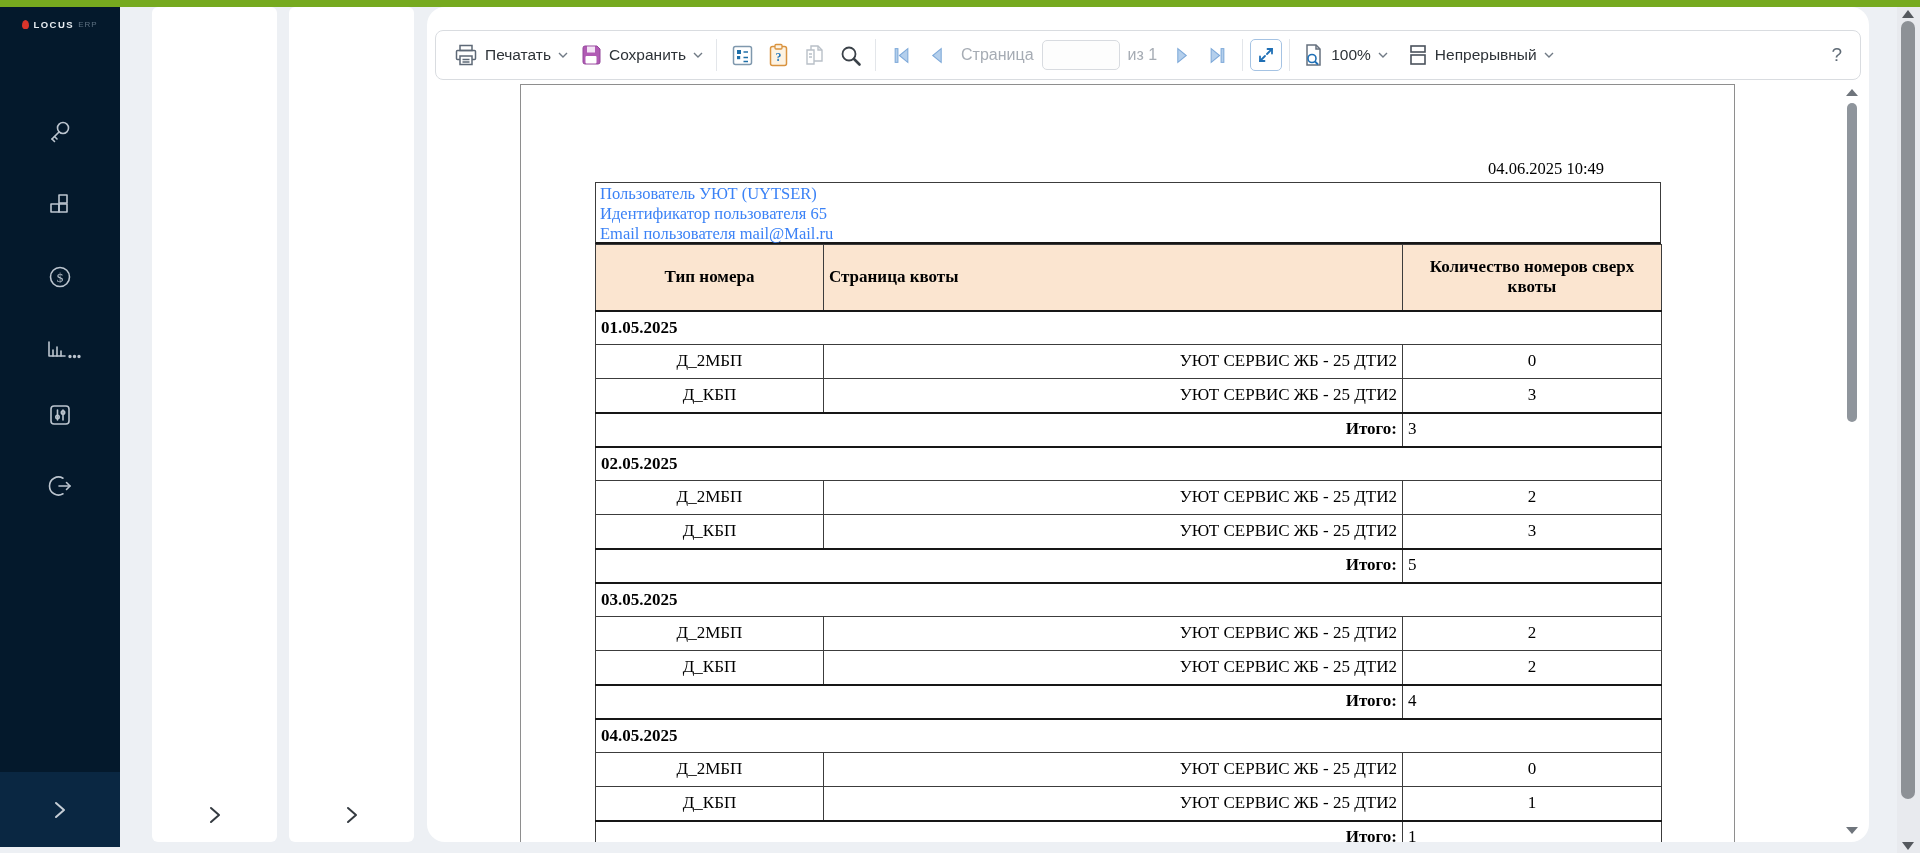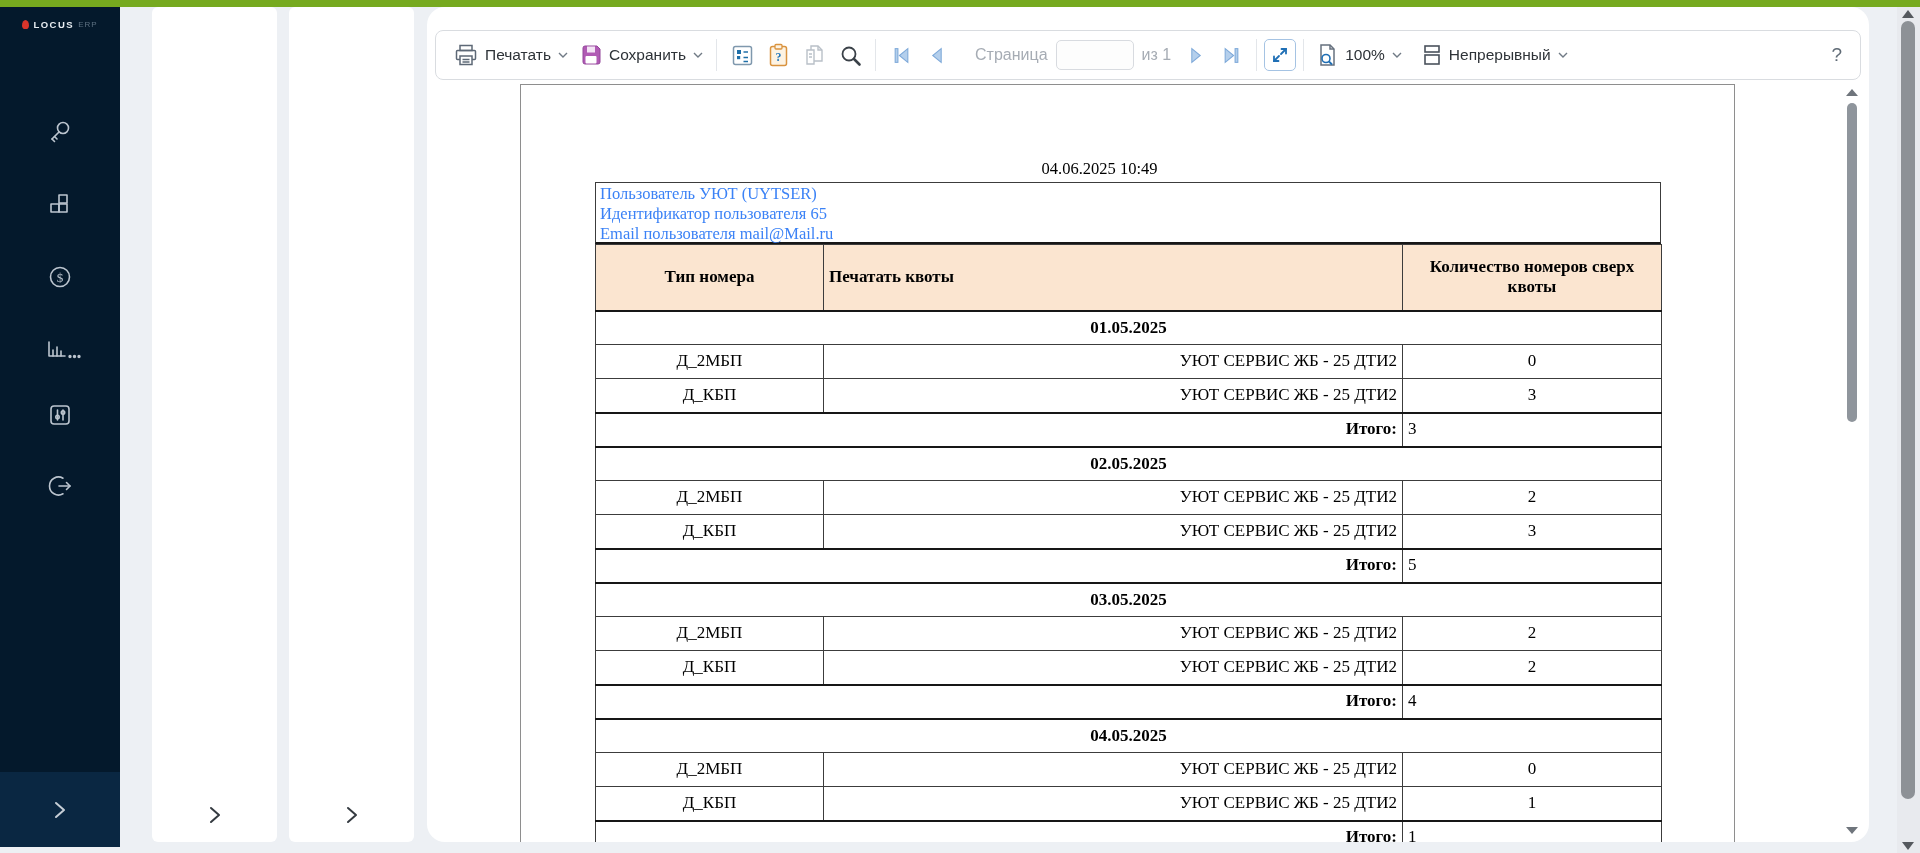--- a/index.html
+++ b/index.html
@@ -34,27 +34,27 @@
   .tb-ico{display:flex;align-items:center;justify-content:center;background:none;border:none;width:32px;height:32px;cursor:pointer;margin:0 2px}
   .sep{width:1px;height:32px;background:#e3e6ea;margin:0 7px;flex:none}
   .dim{color:#a6acb4}
   .page-input{width:78px;height:30px;border:1px solid #d8dbe0;border-radius:5px;background:#fdfdfd;margin:0 8px;font-size:15px;text-align:center}
   .fs-btn{width:32px;height:32px;border:1px solid #a5c3e3;border-radius:5px;background:#fff;display:flex;align-items:center;justify-content:center;cursor:pointer}
   .help-btn{margin-left:auto;background:none;border:none;font-size:19px;color:#5f6a75;cursor:pointer;padding:0 6px}
 
   
   .doc-area{position:absolute;left:0;top:76px;width:1442px;height:759px;overflow:hidden}
   .page{position:absolute;left:93px;top:1px;width:1215px;height:1300px;background:#fff;border:1px solid #8e8e8e}
-  .timestamp{position:absolute;left:74px;top:74px;width:1009px;text-align:center;font-family:"Liberation Serif",serif;font-size:16.5px;color:#000}
+  .timestamp{position:absolute;left:74px;top:74px;width:1009px;text-align:right;font-family:"Liberation Serif",serif;font-size:16.5px;color:#000}
   .user-box{position:absolute;left:74px;top:97px;width:1066px;height:62px;border:1px solid #3c3c3c;border-bottom:2px solid #161616;padding:1px 4px;font-family:"Liberation Serif",serif;font-size:16.5px;line-height:20px;color:#3b82f6}
   .report-table{position:absolute;left:74px;top:159px;width:1066px;border-collapse:collapse;table-layout:fixed;font-family:"Liberation Serif",serif;font-size:17px;color:#000}
   .report-table th,.report-table td{border:1px solid #3c3c3c;padding:0 5px;height:34px;line-height:1.18;overflow:hidden}
   .report-table thead th{background:#fbe5d0;font-weight:bold;border-bottom:2px solid #161616;height:66px;text-align:center}
   .report-table thead th.h-quota{text-align:left}
-  .date-row td{font-weight:bold;text-align:center}
+  .date-row td{font-weight:bold;text-align:left}
   .cell-type{text-align:center}
   .cell-quota{text-align:right}
   .cell-count{text-align:center}
   .total-row td{border-top:2px solid #161616;border-bottom:2px solid #161616}
   .total-label{font-weight:bold;text-align:right;padding-right:6px}
   .total-value{text-align:left}
 
   
   .in-scroll{position:absolute;right:10px;top:82px;width:14px;bottom:6px}
   .tri{width:0;height:0;border-left:6px solid transparent;border-right:6px solid transparent;margin:0 auto;cursor:pointer}
@@ -223,21 +223,21 @@
         <rect x="3" y="2.5" width="2.6" height="13" fill="#b4cfec" stroke="#7ea9d9"></rect>
         <polygon points="15,2.5 15,15.5 7,9" fill="#b4cfec" stroke="#7ea9d9"></polygon>
       </svg>
     </button>
     <button class="tb-ico">
       <svg width="19" height="19" viewBox="0 0 18 18">
         <polygon points="12.5,2.5 12.5,15.5 4.5,9" fill="#b4cfec" stroke="#7ea9d9"></polygon>
       </svg>
     </button>
 
-    <span class="dim" style="margin-left:20px">Страница</span>
+    <span class="dim" style="margin-left:6px">Страница</span>
     <input class="page-input" type="text" value="" style="">
     <span class="dim">из 1</span>
 
     <button class="tb-ico" style="margin-left:8px">
       <svg width="19" height="19" viewBox="0 0 18 18">
         <polygon points="5.5,2.5 5.5,15.5 13.5,9" fill="#b4cfec" stroke="#7ea9d9"></polygon>
       </svg>
     </button>
     <button class="tb-ico">
       <svg width="19" height="19" viewBox="0 0 18 18">
@@ -296,21 +296,21 @@
       </div>
       <table class="report-table">
         <colgroup>
             <col style="width:228px">
             <col style="width:579px">
             <col style="width:259px">
           </colgroup>
         <thead>
           <tr>
             <th>Тип номера</th>
-            <th class="h-quota">Печатать квоты</th>
+            <th class="h-quota">Страница квоты</th>
             <th>Количество номеров сверх квоты</th>
           </tr>
         </thead>
         <tbody>
             <tr class="date-row">
               <td colspan="3">01.05.2025</td>
             </tr>
             <tr>
               <td class="cell-type">Д_2МБП</td>
               <td class="cell-quota">УЮТ СЕРВИС ЖБ - 25 ДТИ2</td>

